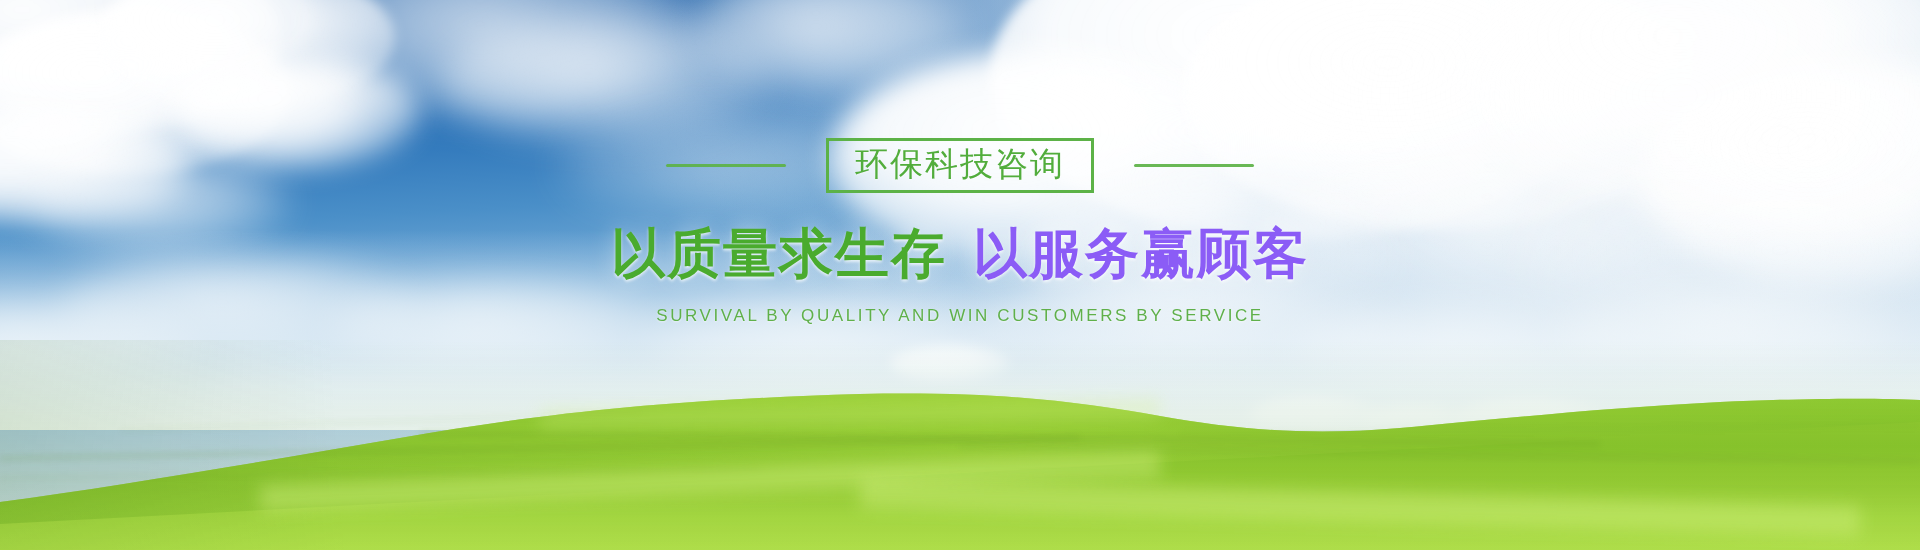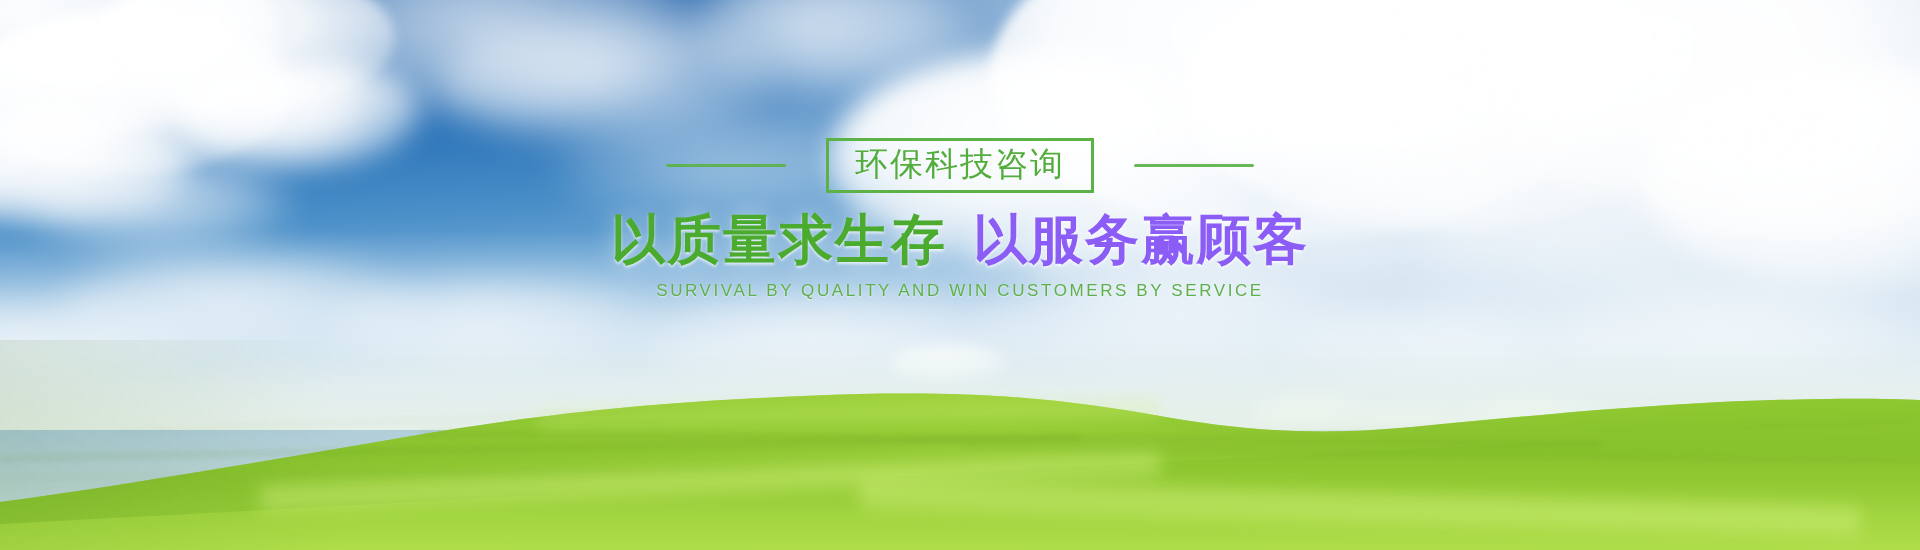--- a/index.html
+++ b/index.html
@@ -192,21 +192,21 @@
     font-family: "DejaVu Sans", "Liberation Sans", sans-serif;
     font-size: 33px;
     font-weight: 400;
     color: #52ad3c;
     letter-spacing: 2px;
     white-space: nowrap;
     text-shadow: 0 1px 2px rgba(255,255,255,0.55);
   }
 
   .headline {
-    margin-top: 18px;
+    margin-top: 32px;
     display: flex;
     align-items: flex-end;
     justify-content: center;
     gap: 26px;
     white-space: nowrap;
   }
   .headline span {
     font-family: "DejaVu Sans", "Liberation Sans", sans-serif;
     font-size: 54px;
     font-weight: bold;
@@ -220,21 +220,21 @@
       0 0 22px rgba(255,255,255,0.55);
   }
   .hl-orange {
     color: #8b5cf6;
     text-shadow:
       0 2px 3px rgba(255,255,255,0.70),
       0 0 22px rgba(255,255,255,0.55);
   }
 
   .subhead {
-    margin-top: 12px;
+    margin-top: 23px;
     font-family: "Liberation Sans", "DejaVu Sans", sans-serif;
     font-size: 17px;
     font-weight: 400;
     letter-spacing: 2.6px;
     color: #5fb04a;
     white-space: nowrap;
     text-shadow: 0 1px 2px rgba(255,255,255,0.6);
   }
 </style>
 </head>

